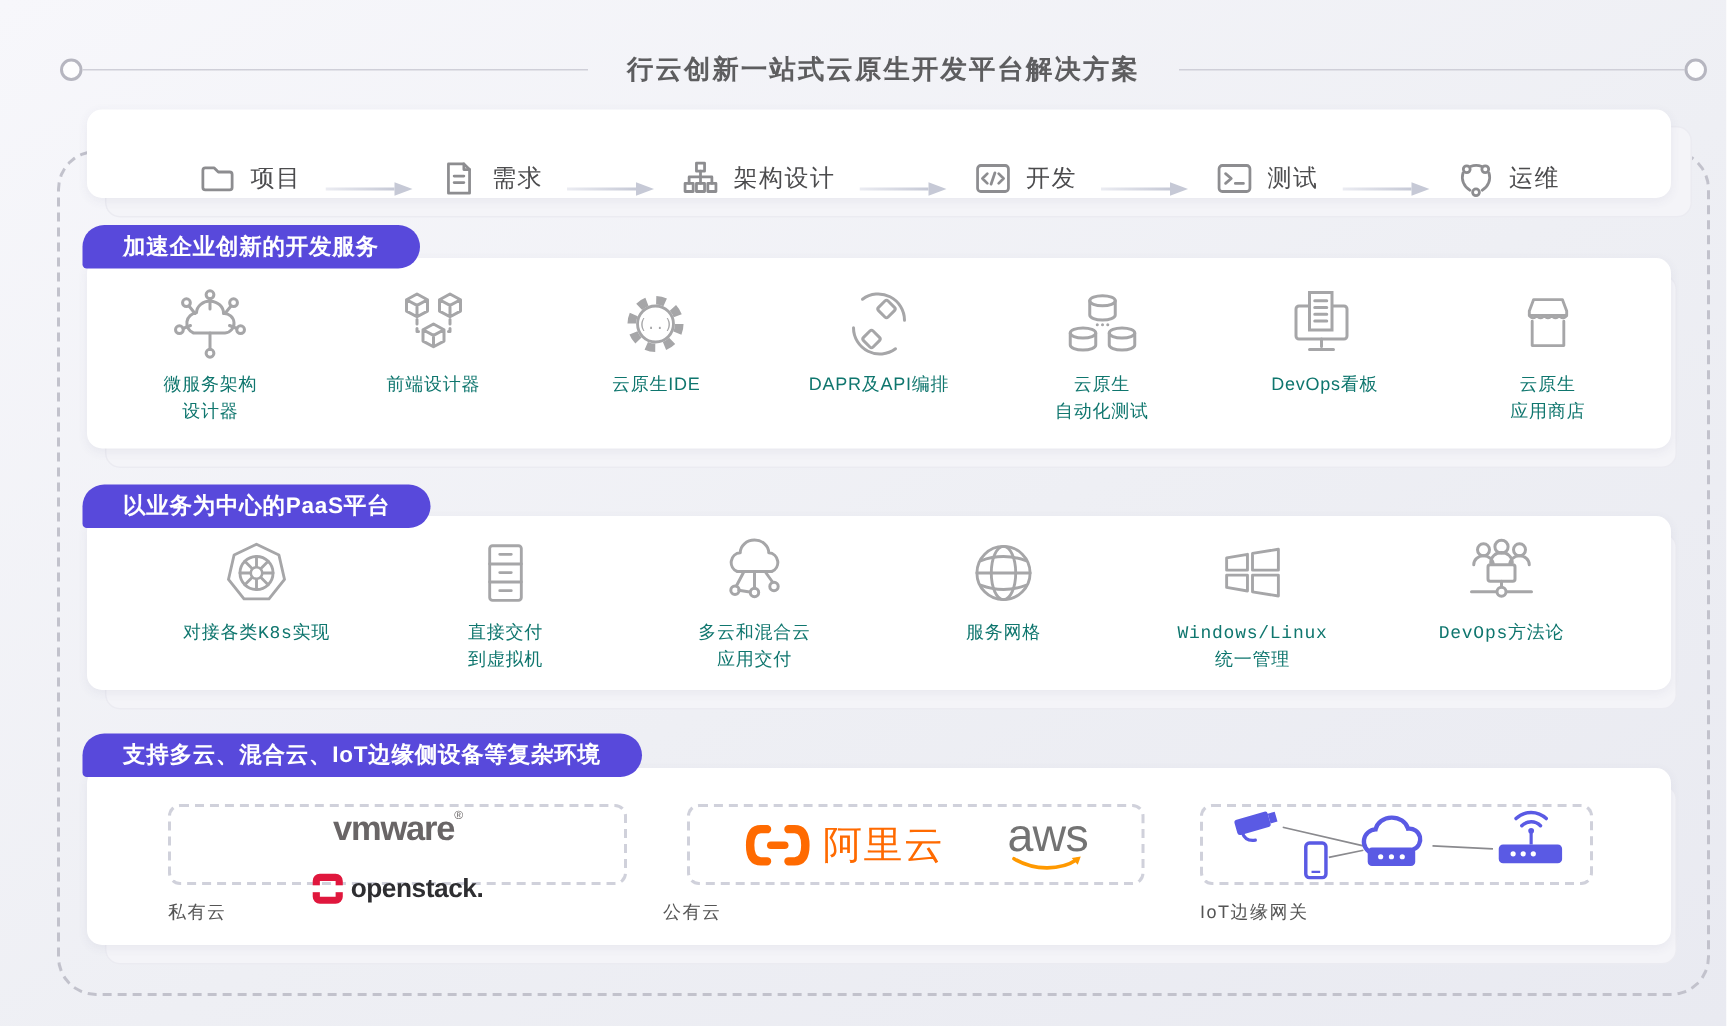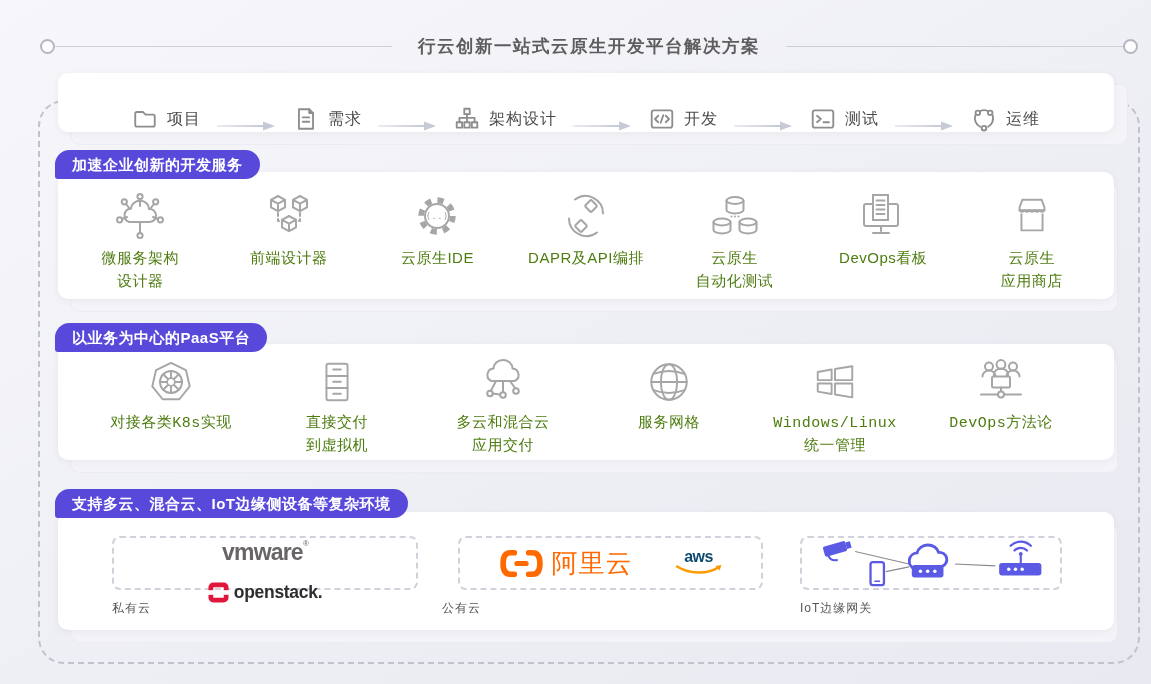--- a/index.html
+++ b/index.html
@@ -21,45 +21,45 @@
   .back-card { position:absolute; background:#f4f4f8; border:1px solid #ebebf1; border-radius:10px; }
   .card { position:absolute; background:#ffffff; border-radius:10px; box-shadow:0 2px 7px rgba(70,70,110,0.07); }
 
   
   .workflow-card { left:58px; top:73px; width:1056px; height:59px; display:flex; align-items:flex-end; justify-content:center; }
   .wf-step { display:flex; align-items:center; gap:9px; }
   .wf-label { font-size:16px; color:#4c4c4e; letter-spacing:1px; white-space:nowrap; }
   .wf-arrow { margin:0 16px; display:block; }
 
   
-  .badge { position:absolute; left:55px; height:29px; line-height:29px; padding:0 17px;
+  .badge { position:absolute; left:55px; height:29px; line-height:29px; padding:0 27px;
            background:#5849db; color:#ffffff; font-size:15px; font-weight:bold; letter-spacing:0.5px;
            border-radius:15px 15px 15px 3px; white-space:nowrap; z-index:5; }
 
   
   .items-row { display:flex; align-items:flex-start; }
   .row-s1 { padding:20px 8px 0 8px; }
   .row-s2 { padding:14px 30px 0 30px;font-family:Liberation Mono, monospace; }
   .item { flex:1 1 0; display:flex; flex-direction:column; align-items:center; }
   .item-icon { height:48px; display:flex; align-items:center; justify-content:center; }
-  .item-label { margin-top:7px; font-size:15px; color:#4d7c0f; text-align:center; white-space:pre-line;
+  .item-label { margin-top:7px; font-size:12px; color:#0f766e; text-align:center; white-space:pre-line;
                 line-height:1.5; letter-spacing:0.5px; }
 
   
   .logo-box { position:absolute; top:24px; height:54px; background:#fff; border:2px dashed #d0d1db;
               border-radius:8px; box-sizing:border-box; display:flex; align-items:center; justify-content:center; gap:16px; }
   .box-label { position:absolute; top:88px; font-size:12px; color:#555; letter-spacing:1px; }
   .vmware-text { font-size:23px; font-weight:bold; color:#696566; letter-spacing:-0.8px; }
   .vmware-reg { font-size:8px; color:#696566; vertical-align:top; font-weight:normal; }
   .openstack-wrap { display:flex; align-items:center; gap:5px; }
   .openstack-text { font-size:17.5px; font-weight:bold; color:#2e2e31; letter-spacing:-0.3px; }
   .ali-wrap { display:flex; align-items:center; gap:8px; }
   .ali-text { font-size:26px; color:#ff6a00; letter-spacing:1px; }
   .aws-wrap { display:flex; flex-direction:column; align-items:center; }
-  .aws-text { font-size:16px; font-weight:bold; color:#0c4a6e; line-height:0.85; letter-spacing:-0.5px; }
+  .aws-text { font-size:31px; font-weight:normal; color:#737373; line-height:0.85; letter-spacing:-0.5px; }
 
   svg { display:block; }
   .st { fill:none; stroke:#a6a6a8; stroke-width:2; stroke-linecap:round; stroke-linejoin:round; }
   .wf-st { fill:none; stroke:#8d8d90; stroke-width:1.7; stroke-linecap:round; stroke-linejoin:round; }
 </style>
 </head>
 <body>
 
 <div class="canvas">
 

